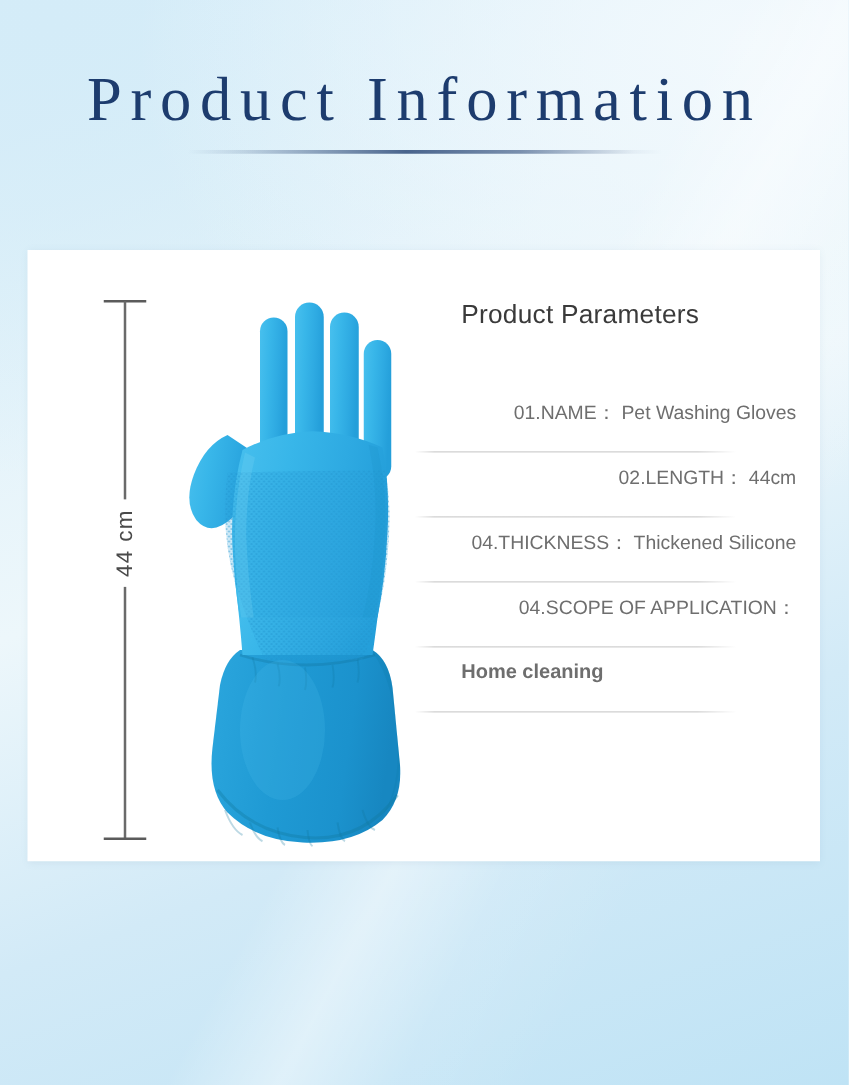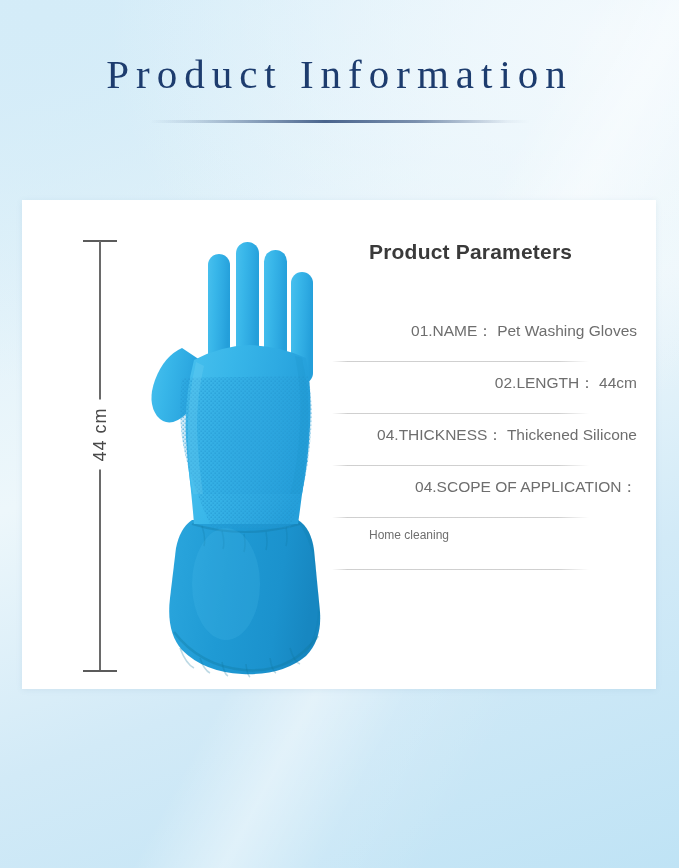--- a/index.html
+++ b/index.html
@@ -34,21 +34,21 @@
   
   #header {
     position: absolute;
     left: 0;
     top: 52px;
     width: 679px;
     text-align: center;
   }
   #page-title {
     font-family: "Liberation Serif", "DejaVu Serif", serif;
-    font-size: 41px;
+    font-size: 50px;
     font-weight: 400;
     letter-spacing: 7px;
     color: #1d3c6e;
     line-height: 1.1;
     white-space: nowrap;
   }
   #title-underline {
     position: absolute;
     left: 50%;
     transform: translateX(-50%);
@@ -130,21 +130,21 @@
     position: absolute;
     left: 325px;
     top: 40px;
     width: 290px;
   }
   #params-heading {
     font-size: 21px;
     color: #3a3a3a;
     letter-spacing: 0.2px;
     margin: 0 0 46px 22px;
-    font-weight: 700;
+    font-weight: 400;
   }
   .param-row {
     position: relative;
     padding: 0 0 0 22px;
     min-height: 52px;
   }
   .param-text {
     font-size: 15.5px;
     color: #6e6e6e;
     line-height: 1.45;
@@ -158,24 +158,25 @@
     bottom: 0;
     width: 257px;
     height: 1px;
     background: linear-gradient(to right,
         rgba(215,215,215,0) 0%,
         rgba(205,205,205,0.95) 6%,
         rgba(205,205,205,0.95) 88%,
         rgba(215,215,215,0) 100%);
   }
   .param-sub {
-    font-size: 12px;
+    font-size: 16px;
     color: #6e6e6e;
     line-height: 1.5;
     white-space: nowrap;
+    font-weight: bold;
   }
   #param-scope-lines { padding-top: 8px; padding-bottom: 6px; }
 </style>
 </head>
 <body>
 
 <div id="page">
 
   <div id="header">
     <div id="page-title">Product Information</div>

